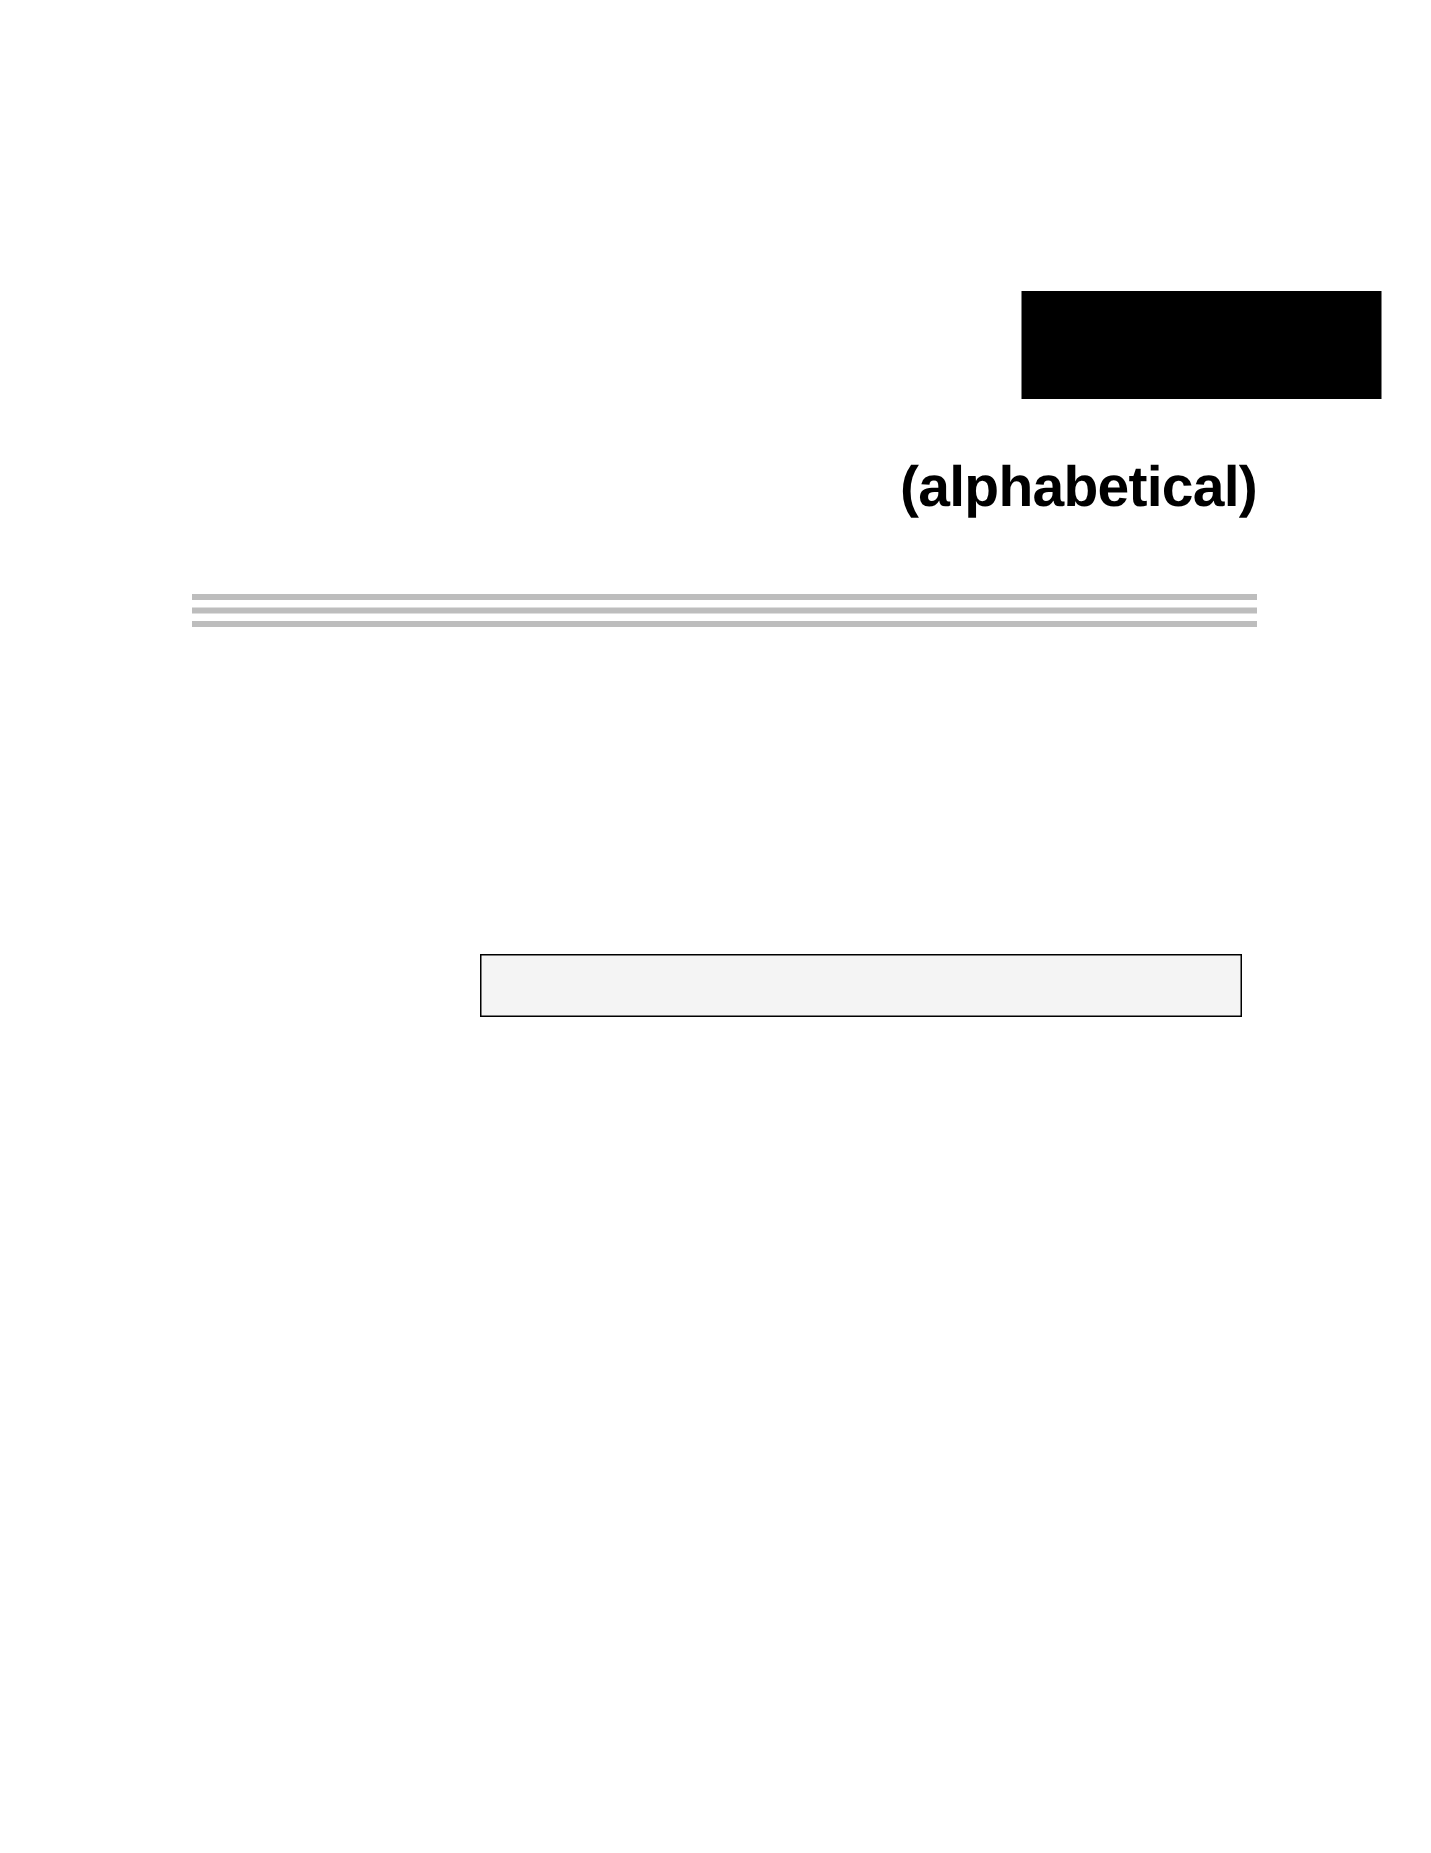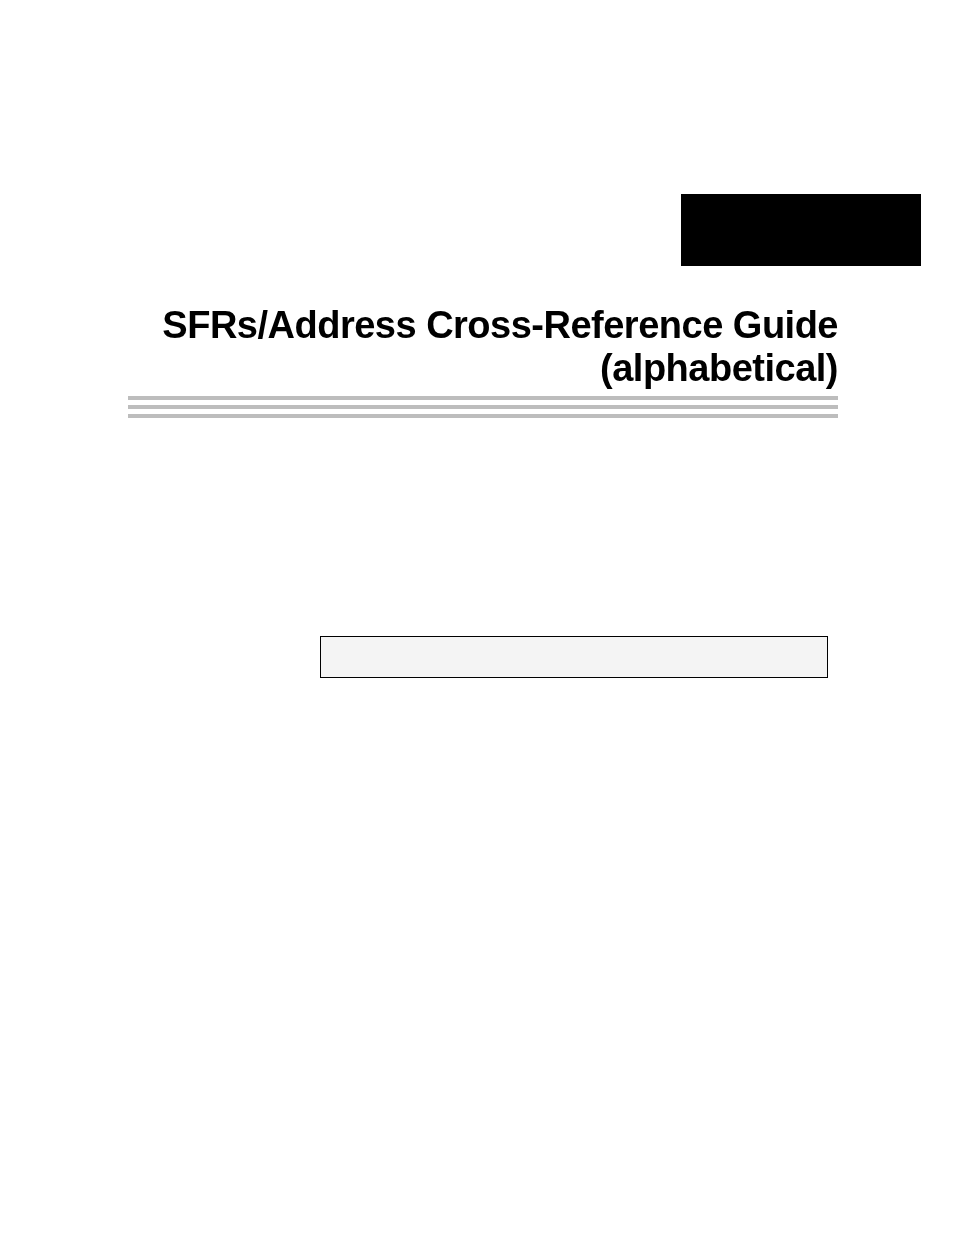--- a/index.html
+++ b/index.html
@@ -62,21 +62,20 @@
   }
 </style>
 </head>
 <body>
 
 <div class="page">
 
   <div class="black-tab"></div>
 
   <div class="title">
-    <span class="title-line">SFRs/Address Cross-Reference Guide</span>
     <span class="title-line">(alphabetical)</span>
   </div>
 
   <div class="rules">
     <div class="rule"></div>
     <div class="rule"></div>
     <div class="rule"></div>
   </div>
 
   <div class="banner-box"></div>

